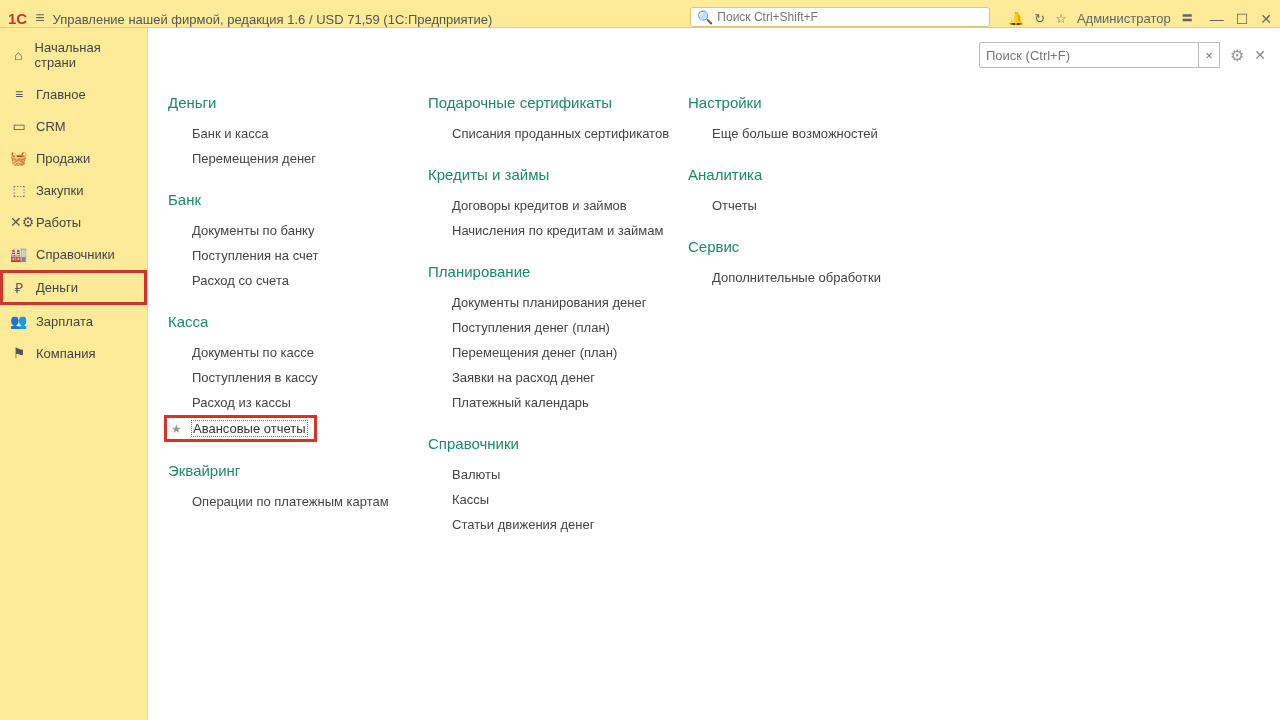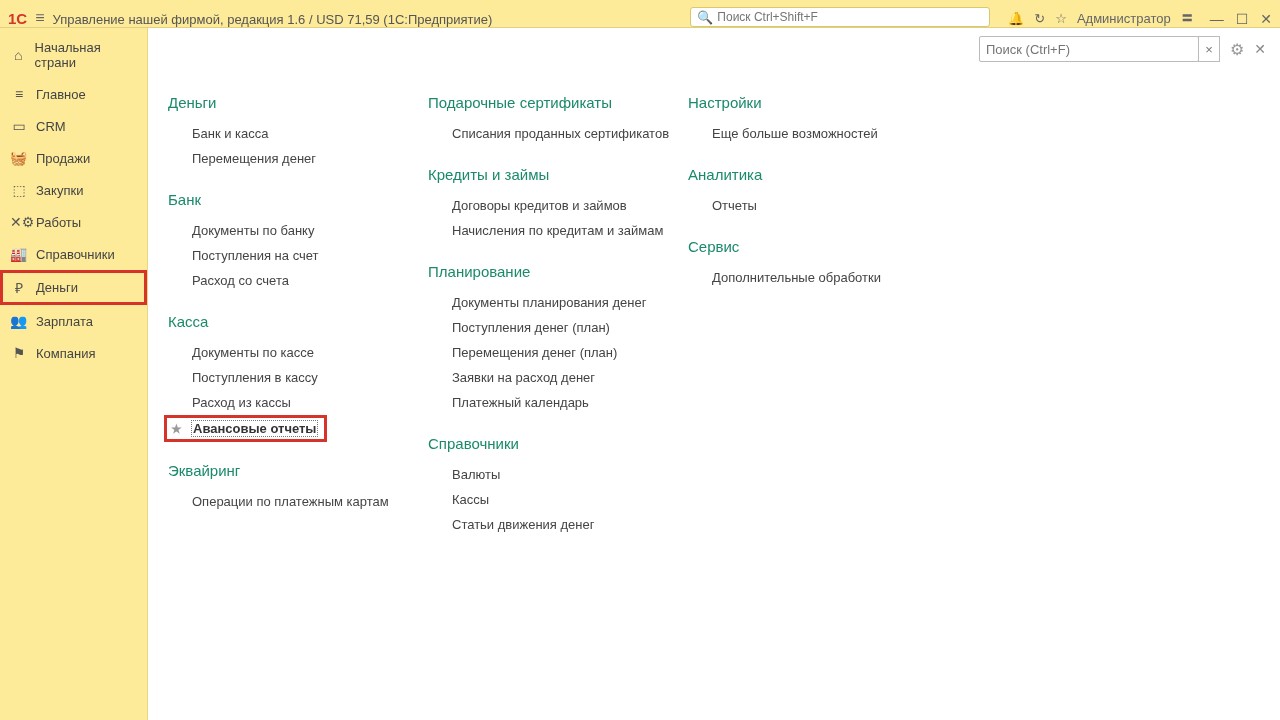--- a/index.html
+++ b/index.html
@@ -18,32 +18,32 @@
   
   .body-wrap { display: flex; height: calc(100% - 28px); }
   
   .sidebar { width: 148px; background: #fdeb9a; border-right: 1px solid #e8d880; padding-top: 4px; }
   .side-item { display: flex; align-items: center; gap: 8px; padding: 8px 10px; color: #444; cursor: pointer; }
   .side-item .ico { width: 18px; text-align: center; color: #555; font-size: 14px; }
   .side-item.active-box { border: 3px solid #d6342b; padding: 5px 7px; }
   
   .main { flex: 1; background: #fff; position: relative; padding: 18px 20px 10px 20px; overflow: auto; }
   
-  .top-ctrls { position: absolute; right: 14px; top: 8px; display: flex; align-items: center; gap: 10px; }
+  .top-ctrls { position: absolute; right: 14px; top: 14px; display: flex; align-items: center; gap: 10px; }
   .search-box { border: 1px solid #bbb; height: 26px; width: 220px; display: flex; align-items: center; padding: 0 6px; border-radius: 2px; }
   .search-box input { border: none; outline: none; width: 100%; font-size: 13px; color: #888; }
   .sb-clear { border: 1px solid #bbb; width: 22px; height: 26px; display: flex; align-items: center; justify-content: center; color: #777; margin-left: -1px; }
   .gear { color: #999; font-size: 16px; }
   .close-x { color: #888; font-size: 14px; }
   
   .columns { display: grid; grid-template-columns: 250px 250px 230px; gap: 10px; margin-top: 48px; }
   .col-group { margin-bottom: 20px; }
   .col-head { color: #1a8a6a; font-size: 15px; margin-bottom: 10px; }
   .col-link { color: #444; padding: 5px 0 5px 24px; cursor: pointer; font-size: 13px; }
-  .hl-star { position: relative; font-weight: bold; }
+  .hl-star { position: relative; }
   .hl-star::before { content: "★"; position: absolute; left: 4px; color: #999; font-size: 12px; top: 50%; transform: translateY(-50%); }
   .hl-box { display: inline-block; border: 3px solid #d6342b; padding: 3px 6px 3px 24px; margin-left: -4px; }
   .hl-box .link-inner { border: 1px dotted #777; padding: 0 1px; }
 </style>
 </head>
 <body>
 
 <div class="titlebar">
   <span class="logo-1c">1С</span>
   <span class="hamb">≡</span>

